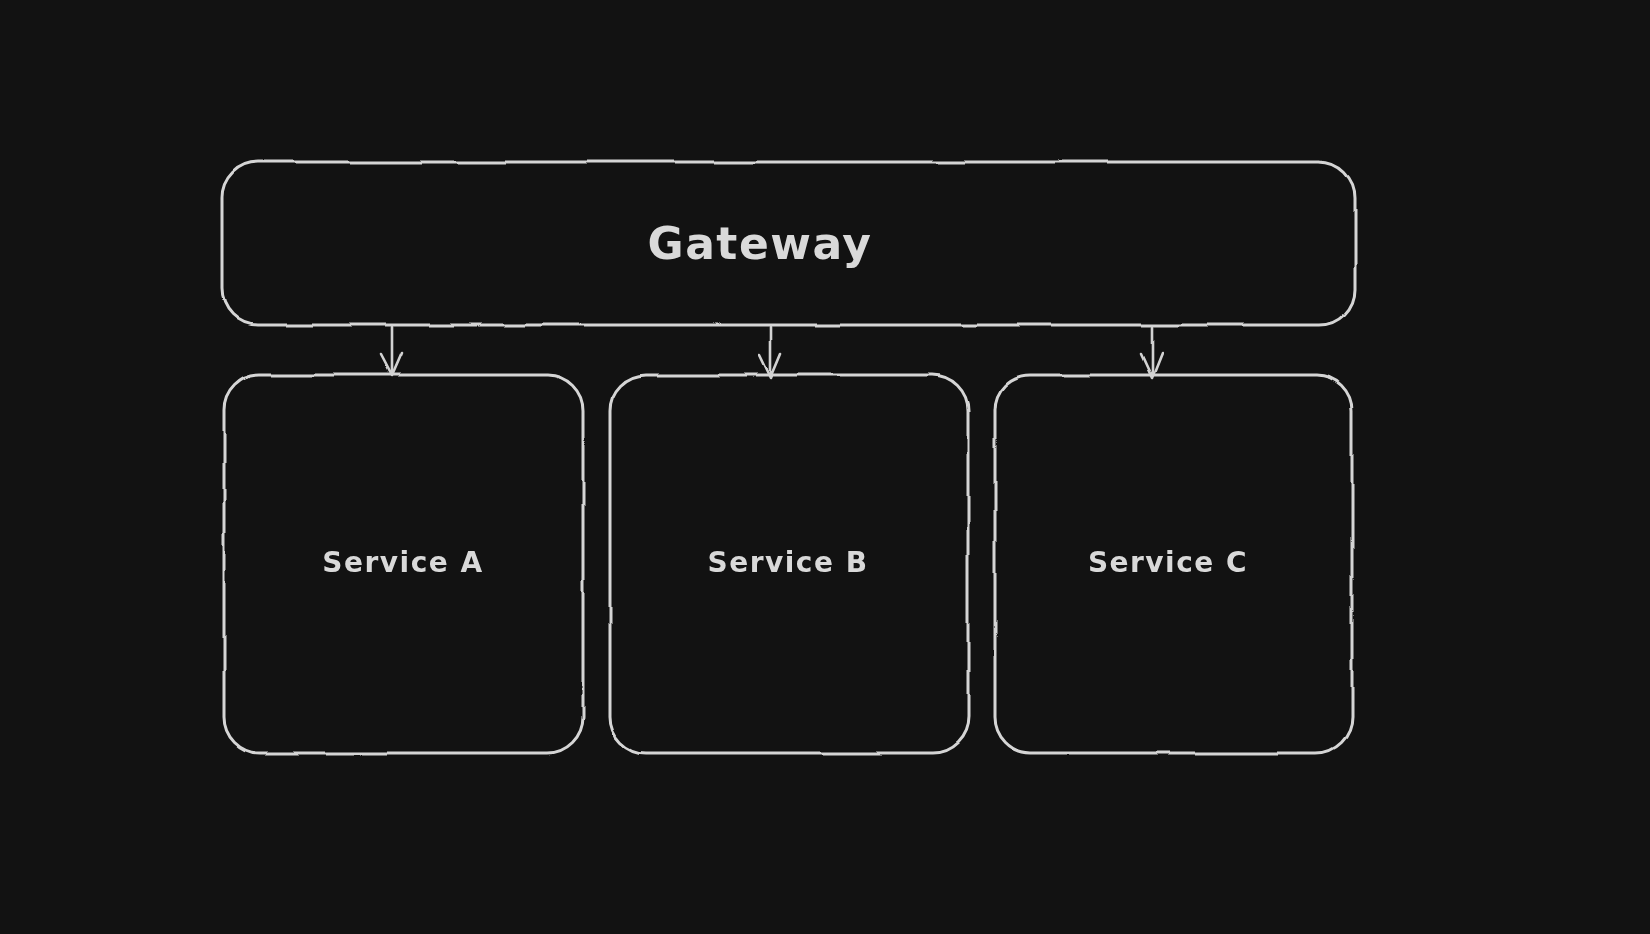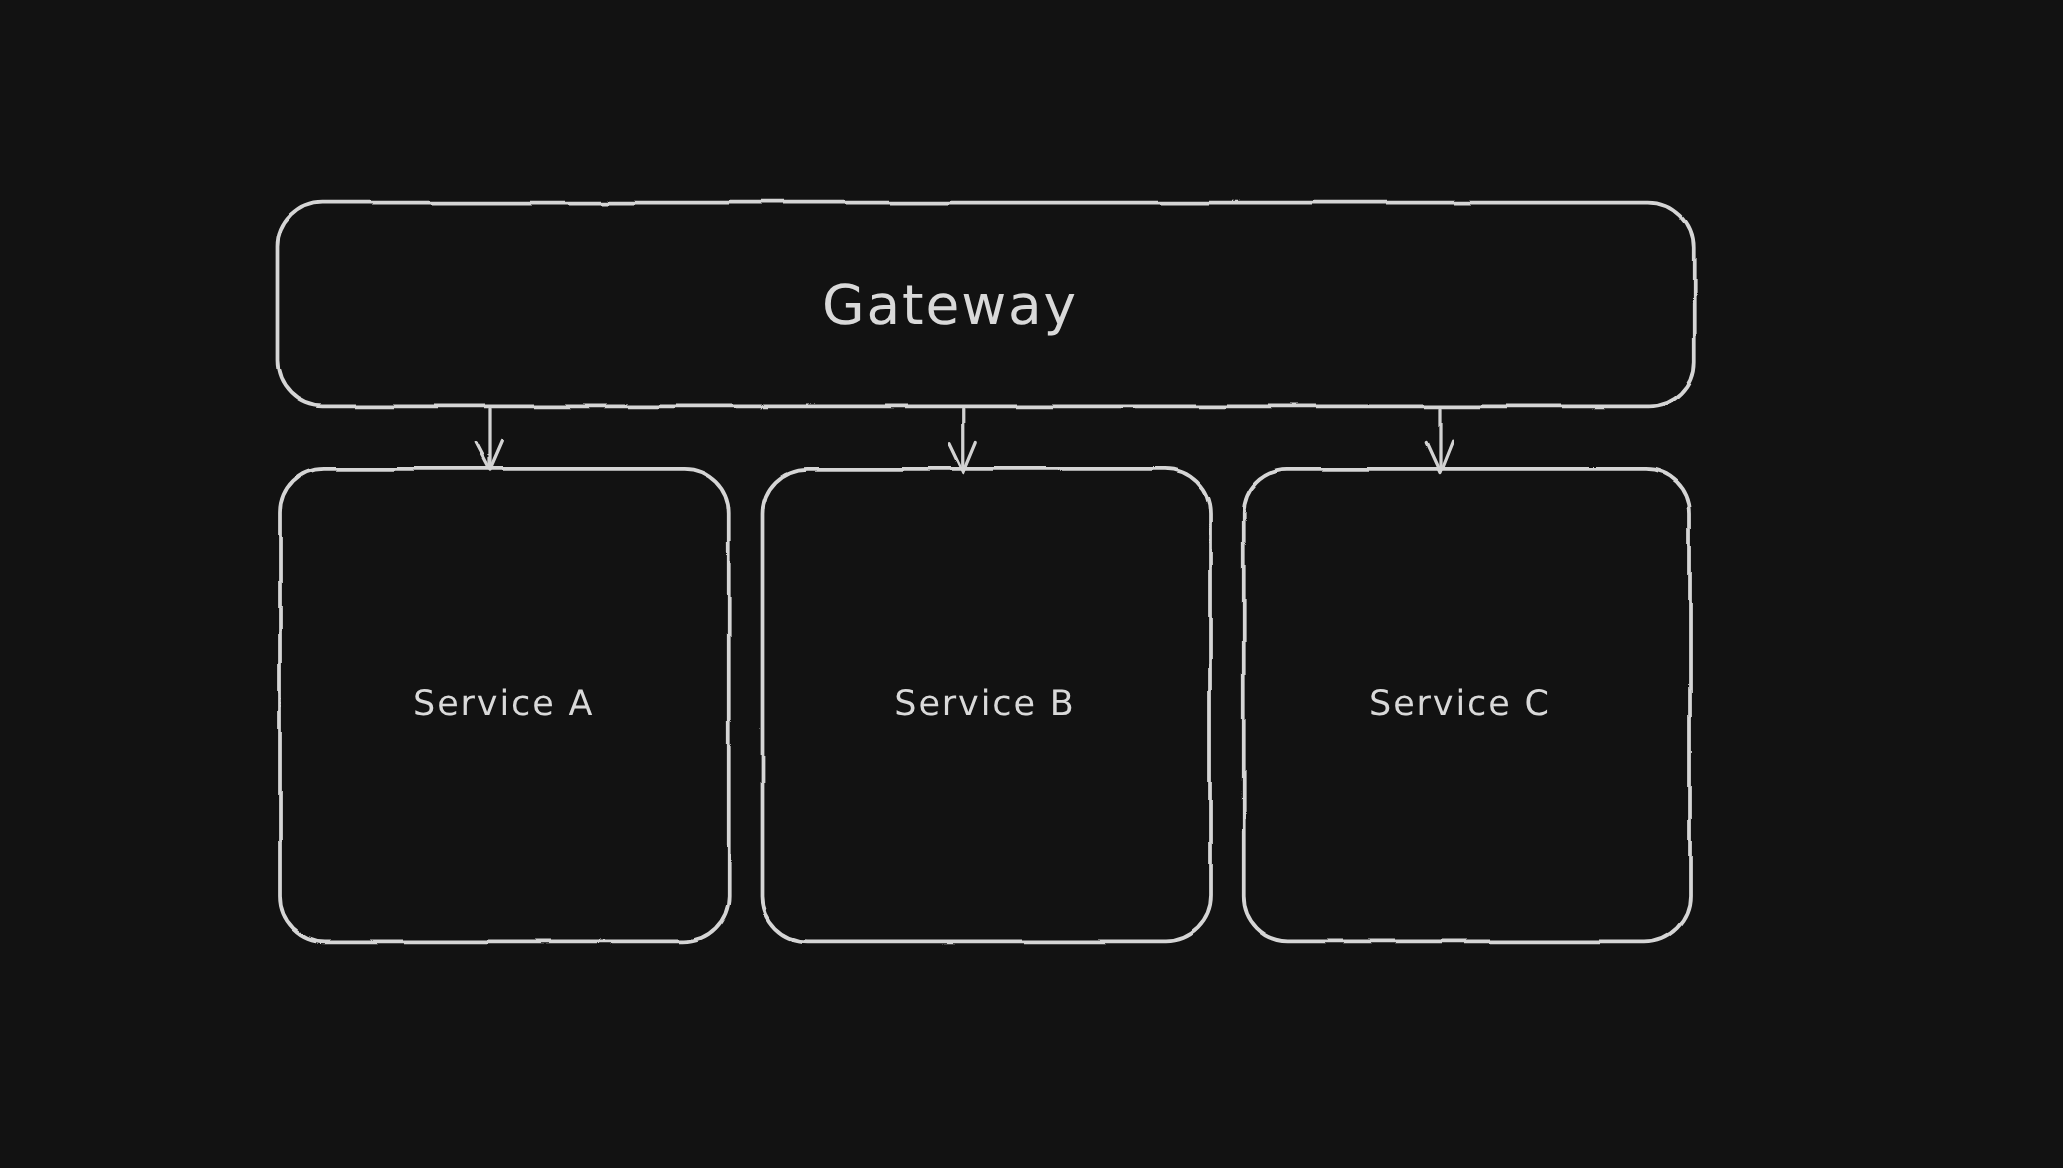--- a/index.html
+++ b/index.html
@@ -7,20 +7,21 @@
     padding: 0;
     width: 1650px;
     height: 934px;
     overflow: hidden;
     background: #121212;
   }
   .canvas-wrap {
     position: relative;
     width: 1650px;
     height: 934px;
+    font-weight: bold;
   }
   svg.diagram {
     display: block;
     width: 1650px;
     height: 934px;
   }
   .node-box {
     fill: none;
     stroke: #d5d5d5;
     stroke-width: 3;

